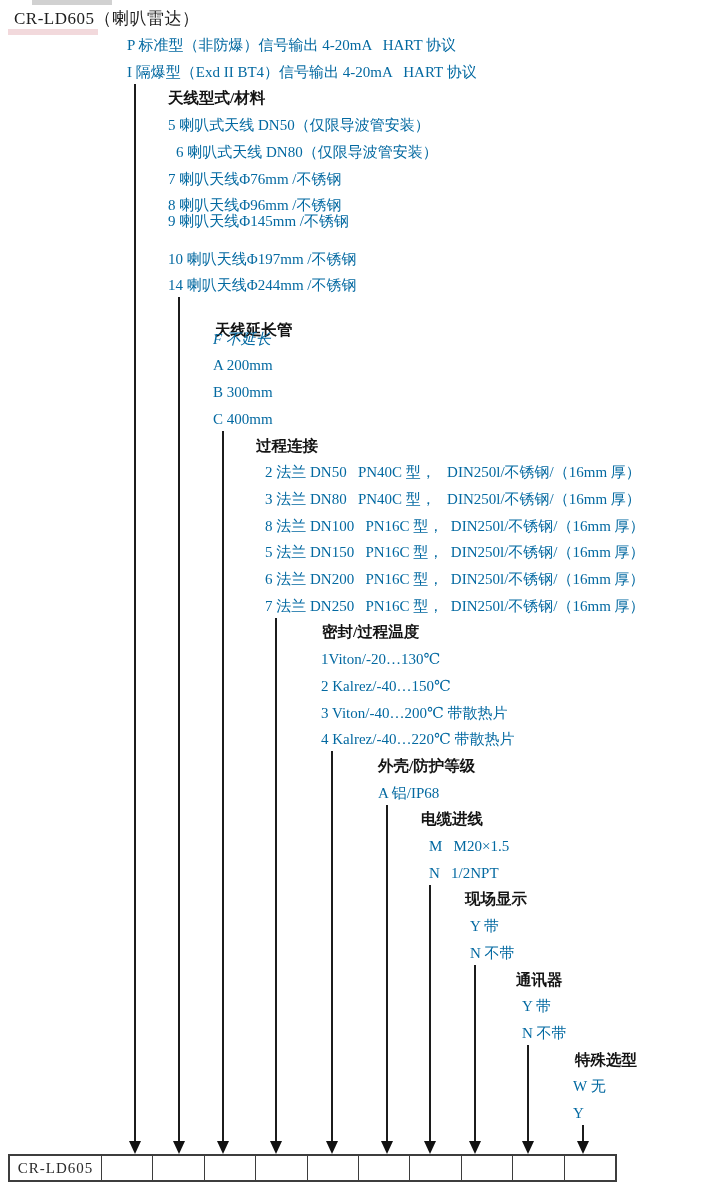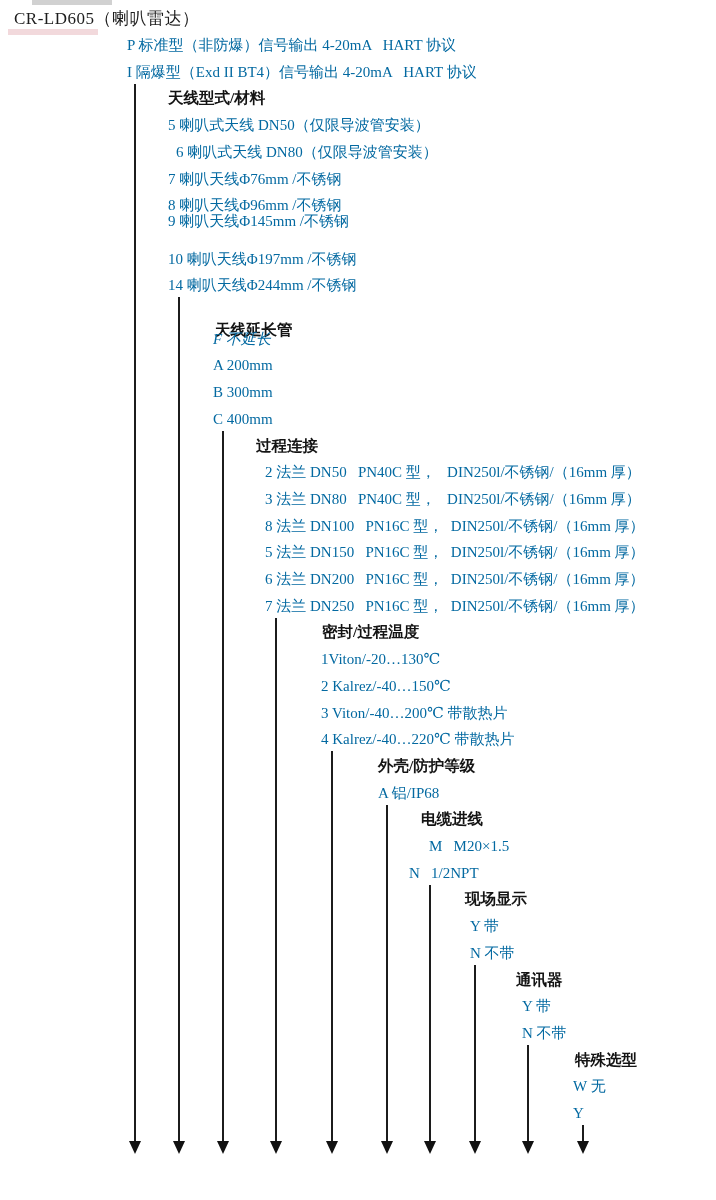--- a/index.html
+++ b/index.html
@@ -83,21 +83,21 @@
       <div class="row" style="left: 265px; top: 595.7px;">7 法兰 DN250   PN16C 型，  DIN250l/不锈钢/（16mm 厚）</div>
       <div class="row hdr" style="left: 322px; top: 622.4px;">密封/过程温度</div>
       <div class="row" style="left: 321px; top: 649.1px;">1Viton/-20…130℃</div>
       <div class="row" style="left: 321px; top: 675.8px;">2 Kalrez/-40…150℃</div>
       <div class="row" style="left: 321px; top: 702.5px;">3 Viton/-40…200℃ 带散热片</div>
       <div class="row" style="left: 321px; top: 729.2px;">4 Kalrez/-40…220℃ 带散热片</div>
       <div class="row hdr" style="left: 378px; top: 755.9px;">外壳/防护等级</div>
       <div class="row" style="left: 378px; top: 782.6px;">A 铝/IP68</div>
       <div class="row hdr" style="left: 421px; top: 809.3px;">电缆进线</div>
       <div class="row" style="left: 429px; top: 836px;">M   M20×1.5</div>
-      <div class="row" style="left: 409px; top: 862.7px;">N   1/2NPT</div>
+      <div class="row" style="left: 429px; top: 862.7px;">N   1/2NPT</div>
       <div class="row hdr" style="left: 459px; top: 889.4px; margin-left: 6px;">现场显示</div>
       <div class="row" style="left: 470px; top: 916.1px;">Y 带</div>
       <div class="row" style="left: 470px; top: 942.8px;">N 不带</div>
       <div class="row hdr" style="left: 516px; top: 969.5px;">通讯器</div>
       <div class="row" style="left: 522px; top: 996.2px;">Y 带</div>
       <div class="row" style="left: 522px; top: 1022.9px;">N 不带</div>
       <div class="row hdr" style="left: 575px; top: 1049.6px;">特殊选型</div>
       <div class="row" style="left: 573px; top: 1076.3px;">W 无</div>
       <div class="row" style="left: 573px; top: 1103px;">Y</div>
     </div>
@@ -117,13 +117,27 @@
       <div class="vline" style="left: 429px; top: 884.7px; height: 256.3px;"></div>
       <div class="arrow" style="left: 424px; top: 1141px;"></div>
       <div class="vline" style="left: 474px; top: 964.8px; height: 176.2px;"></div>
       <div class="arrow" style="left: 469px; top: 1141px;"></div>
       <div class="vline" style="left: 527px; top: 1044.9px; height: 96.1px;"></div>
       <div class="arrow" style="left: 522px; top: 1141px;"></div>
       <div class="vline" style="left: 582px; top: 1125px; height: 16px;"></div>
       <div class="arrow" style="left: 577px; top: 1141px;"></div>
     </div>
 
+  <div class="code-table">
+    <div class="cell label">CR-LD605</div>
+
+  <div class="cell blank"></div>
+      <div class="cell blank"></div>
+      <div class="cell blank"></div>
+      <div class="cell blank"></div>
+      <div class="cell blank"></div>
+      <div class="cell blank"></div>
+      <div class="cell blank"></div>
+      <div class="cell blank"></div>
+      <div class="cell blank"></div>
+      <div class="cell blank"></div>
+    </div>
 </div>
 
 </body></html>

